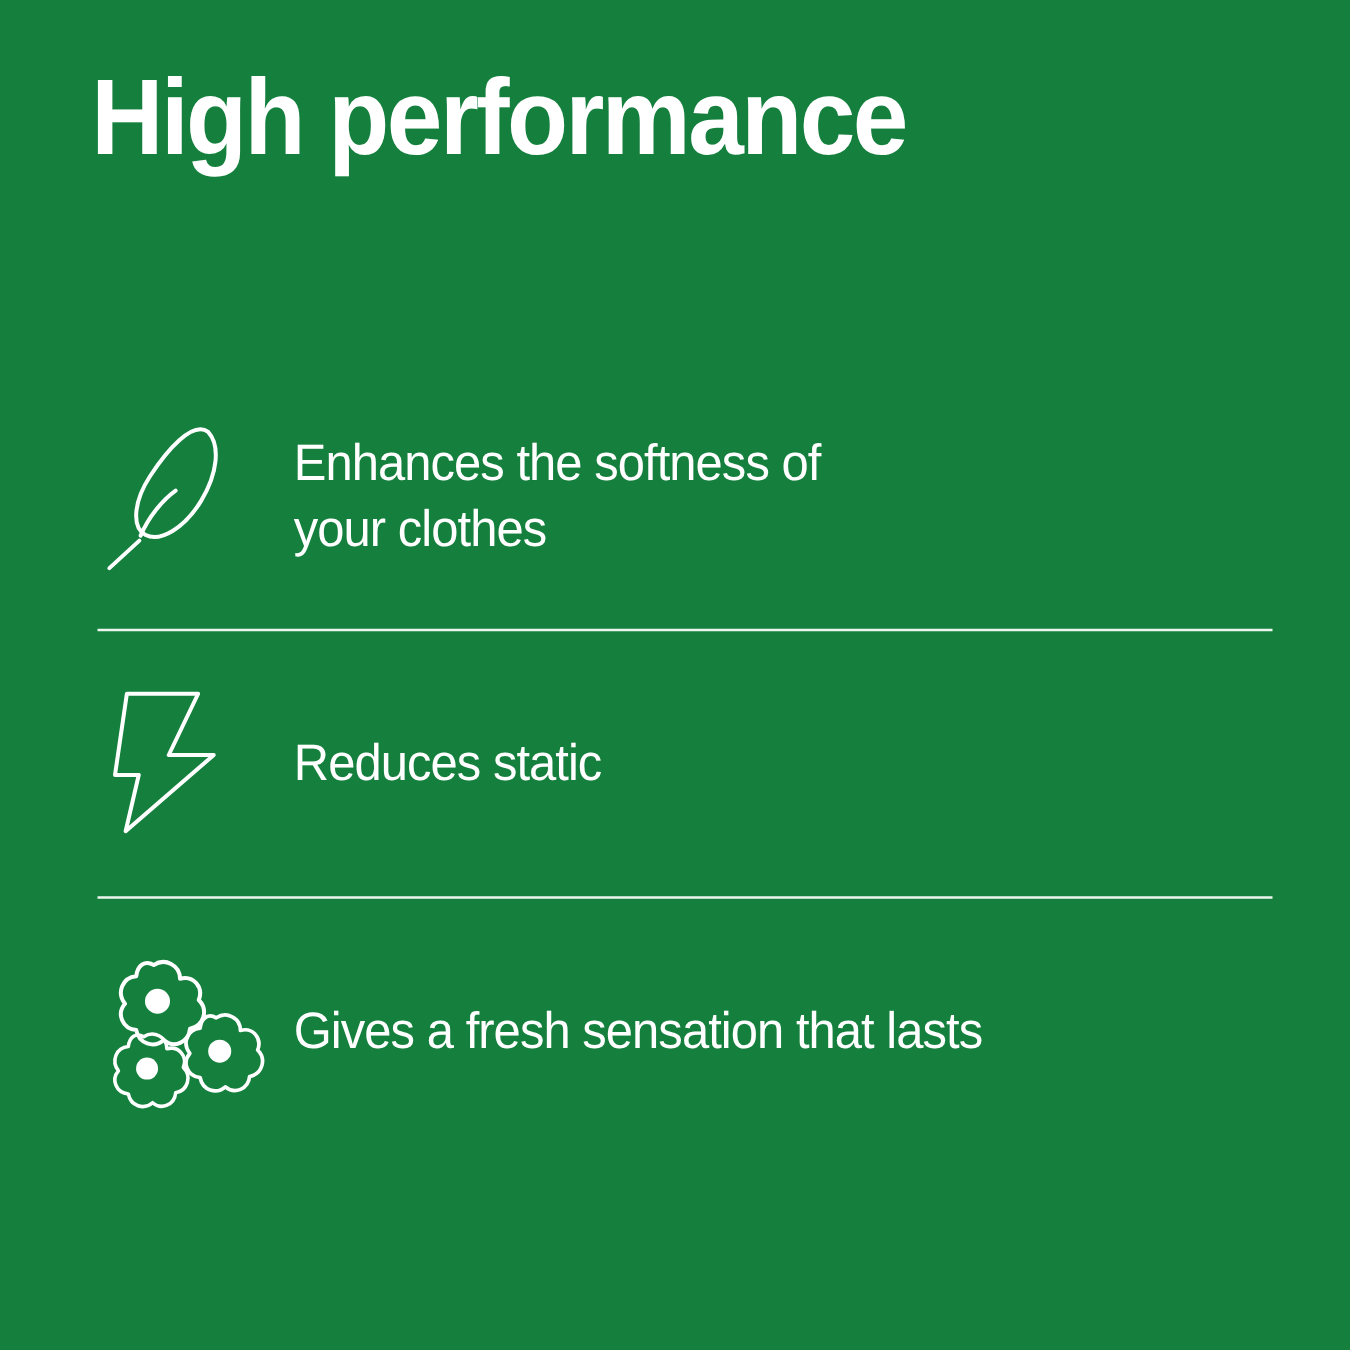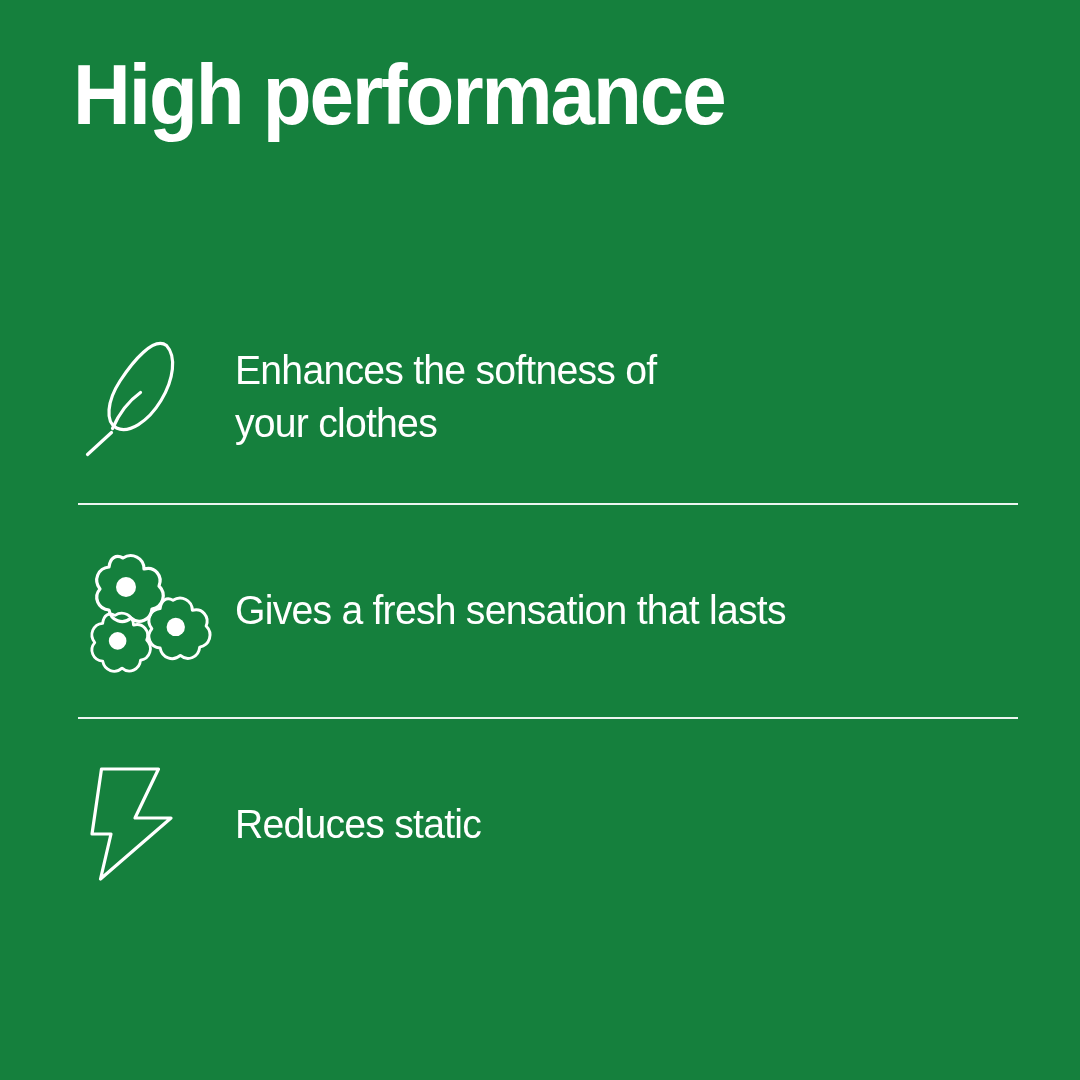--- a/index.html
+++ b/index.html
@@ -114,20 +114,29 @@
         <svg width="112" height="122" viewBox="0 0 112 122" fill="none" stroke="#ffffff" stroke-width="3.2" stroke-linecap="round" stroke-linejoin="round">
           <path d="M88.5 9.5 C98.5 20.5 96 43 83 64.5 C70 86 50.5 98 38.5 92 C27 86 29 65 42 45 C55 25 76 0 88.5 9.5 Z"></path>
           <path d="M33.5 96.5 L9.5 118.5"></path>
           <path d="M34.5 92.5 C41 77.5 52 64 62.5 56.5"></path>
         </svg>
       </div>
       <div class="feature-text">Enhances the softness of
 your clothes</div>
     </div>
 
+    <div class="feature-row row-1">
+      <div class="feature-icon">
+        <svg width="100" height="118" viewBox="0 0 100 118" fill="none" stroke="#ffffff" stroke-width="3.2" stroke-linecap="round" stroke-linejoin="round">
+          <path d="M23.5 4 L80.5 4 L57 53 L93 53 L22.5 114 L33 69 L14 69 Z"></path>
+        </svg>
+      </div>
+      <div class="feature-text">Reduces static</div>
+    </div>
+
     <div class="feature-row row-2">
       <div class="feature-icon">
         <svg width="125" height="115" viewBox="0 0 125 115" fill="none" stroke="#ffffff" stroke-width="3.2" stroke-linecap="round" stroke-linejoin="round">
 
           <g transform="translate(45,33) scale(1.0)">
             <path d="M0 -28
                      C 9 -34 21 -28 21 -17
                      C 32 -20 40 -10 36 0
                      C 44 8 40 21 29 23
                      C 28 34 16 39 8 32
@@ -161,27 +170,18 @@
                      C -25 23 -30 11 -23 3
                      C -30 -6 -25 -18 -14 -19
                      C -13 -28 -7 -32 0 -28 Z"></path>
             <circle cx="3" cy="1" r="10" fill="#ffffff" stroke="none"></circle>
           </g>
         </svg>
       </div>
       <div class="feature-text">Gives a fresh sensation that lasts</div>
     </div>
 
-    <div class="feature-row row-1">
-      <div class="feature-icon">
-        <svg width="100" height="118" viewBox="0 0 100 118" fill="none" stroke="#ffffff" stroke-width="3.2" stroke-linecap="round" stroke-linejoin="round">
-          <path d="M23.5 4 L80.5 4 L57 53 L93 53 L22.5 114 L33 69 L14 69 Z"></path>
-        </svg>
-      </div>
-      <div class="feature-text">Reduces static</div>
-    </div>
-
   </div>
 
   <div class="divider d-1"></div>
   <div class="divider d-2"></div>
 
 </div>
 
 </body></html>

